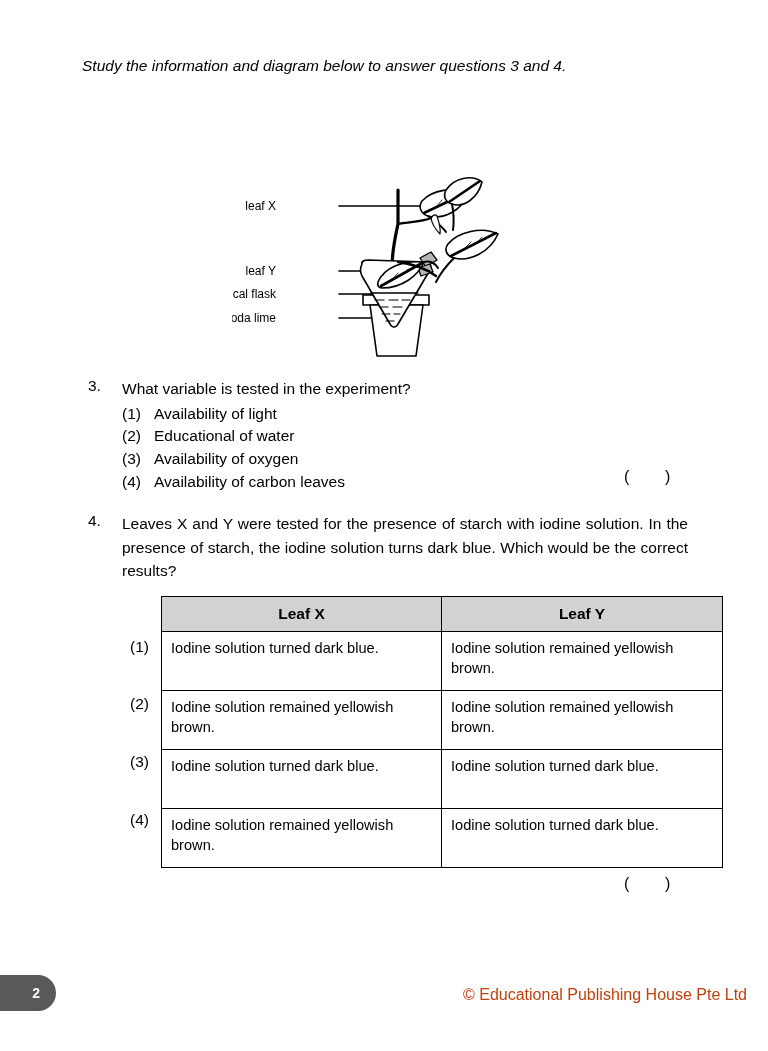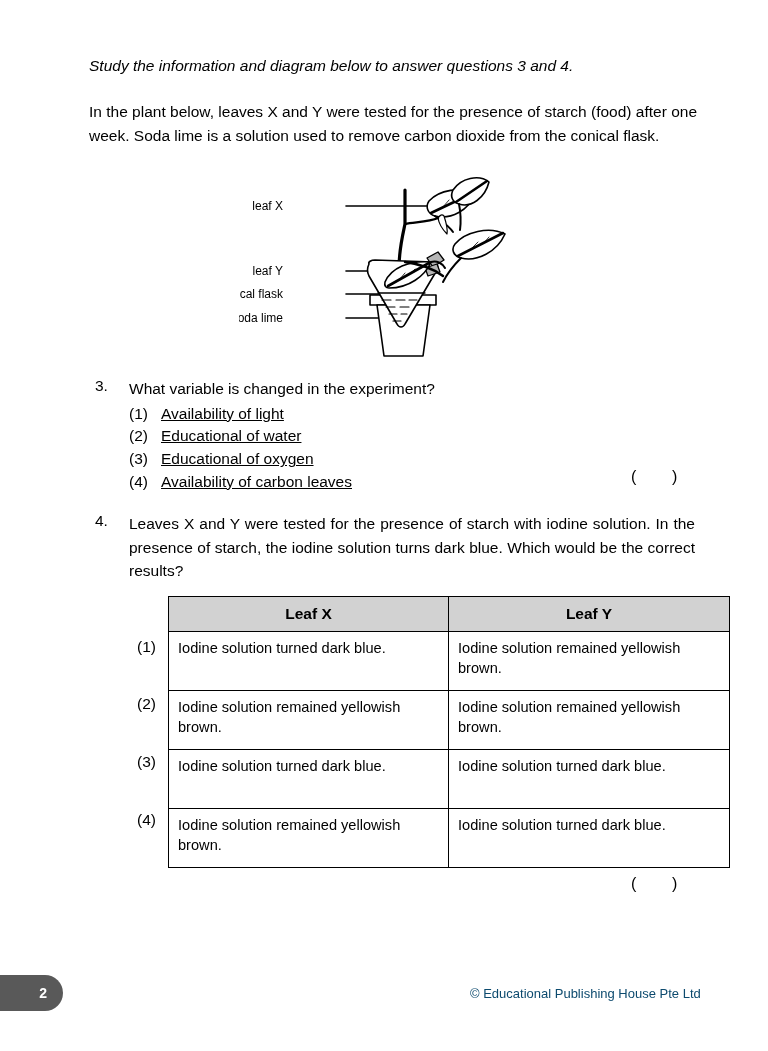--- a/index.html
+++ b/index.html
@@ -13,21 +13,20 @@
     background: #ffffff;
     font-family: "Liberation Sans", sans-serif;
     color: #000000;
     position: relative;
     overflow: hidden;
   }
   .page {
     position: relative;
     width: 756px;
     height: 1051px;
-    margin-left: 7px;
   }
 
   
   .instruction {
     position: absolute;
     left: 82px;
     top: 56px;
     width: 610px;
     font-style: italic;
     font-size: 15.5px;
@@ -83,21 +82,21 @@
   .option {
     display: flex;
     align-items: flex-start;
     line-height: 1.47;
     position: relative;
   }
   .opt-num {
     width: 32px;
     flex: 0 0 32px;
   }
-  .opt-label { flex: 1; text-decoration: underline; }
+  .opt-label { flex: 1; }
 
   
   .ans-bracket {
     position: absolute;
     font-size: 16px;
     letter-spacing: 0;
     white-space: pre;
   }
   #ans3 { left: 624px; top: 468px; }
   #ans4 { left: 624px; top: 875px; }
@@ -158,37 +157,36 @@
     display: flex;
     align-items: center;
     justify-content: flex-end;
     padding-right: 16px;
     box-sizing: border-box;
   }
   .copyright {
     position: absolute;
     left: 463px;
     top: 986px;
-    font-size: 13px;
-    color: #0c4a6e;
+    font-size: 16px;
+    color: #c2410c;
   }
 
   .lbl {
     font-size: 12px;
     font-family: "Liberation Sans", sans-serif;
   }
 </style>
 </head>
 <body>
 
 <div class="page">
 
   <div class="instruction">Study the information and diagram below to answer questions 3 and 4.</div>
 
-  <div class="intro">In the plant below, leaves X and Y were tested for the presence of starch (food) after one week. Soda lime is a solution used to remove carbon dioxide from the conical flask.</div>
 
   <div class="diagram">
     <svg width="300" height="192" viewBox="0 0 300 192" xmlns="http://www.w3.org/2000/svg">
       <g fill="none" stroke="#000000" stroke-width="1.6" stroke-linejoin="round" stroke-linecap="round">
 
         <line x1="107" y1="34" x2="188" y2="34"></line>
         <line x1="107" y1="99" x2="137" y2="99"></line>
         <line x1="107" y1="122" x2="148" y2="122"></line>
         <line x1="107" y1="146" x2="160" y2="146"></line>
 
@@ -254,34 +252,34 @@
       <text class="lbl" x="44" y="38" text-anchor="end">leaf X</text>
       <text class="lbl" x="44" y="103" text-anchor="end">leaf Y</text>
       <text class="lbl" x="44" y="126" text-anchor="end">conical flask</text>
       <text class="lbl" x="44" y="150" text-anchor="end">soda lime</text>
     </svg>
   </div>
 
   <div class="qblock" id="q3">
     <div class="qrow">
       <div class="qnum">3.</div>
-      <div class="qtext">What variable is changed in the experiment?</div>
+      <div class="qtext">What variable is tested in the experiment?</div>
     </div>
     <div class="options">
       <div class="option">
         <span class="opt-num">(1)</span>
         <span class="opt-label">Availability of light</span>
       </div>
       <div class="option">
         <span class="opt-num">(2)</span>
         <span class="opt-label">Educational of water</span>
       </div>
       <div class="option">
         <span class="opt-num">(3)</span>
-        <span class="opt-label">Educational of oxygen</span>
+        <span class="opt-label">Availability of oxygen</span>
       </div>
       <div class="option">
         <span class="opt-num">(4)</span>
         <span class="opt-label">Availability of carbon leaves</span>
       </div>
     </div>
   </div>
 
   <div class="ans-bracket" id="ans3">(        )</div>
 

